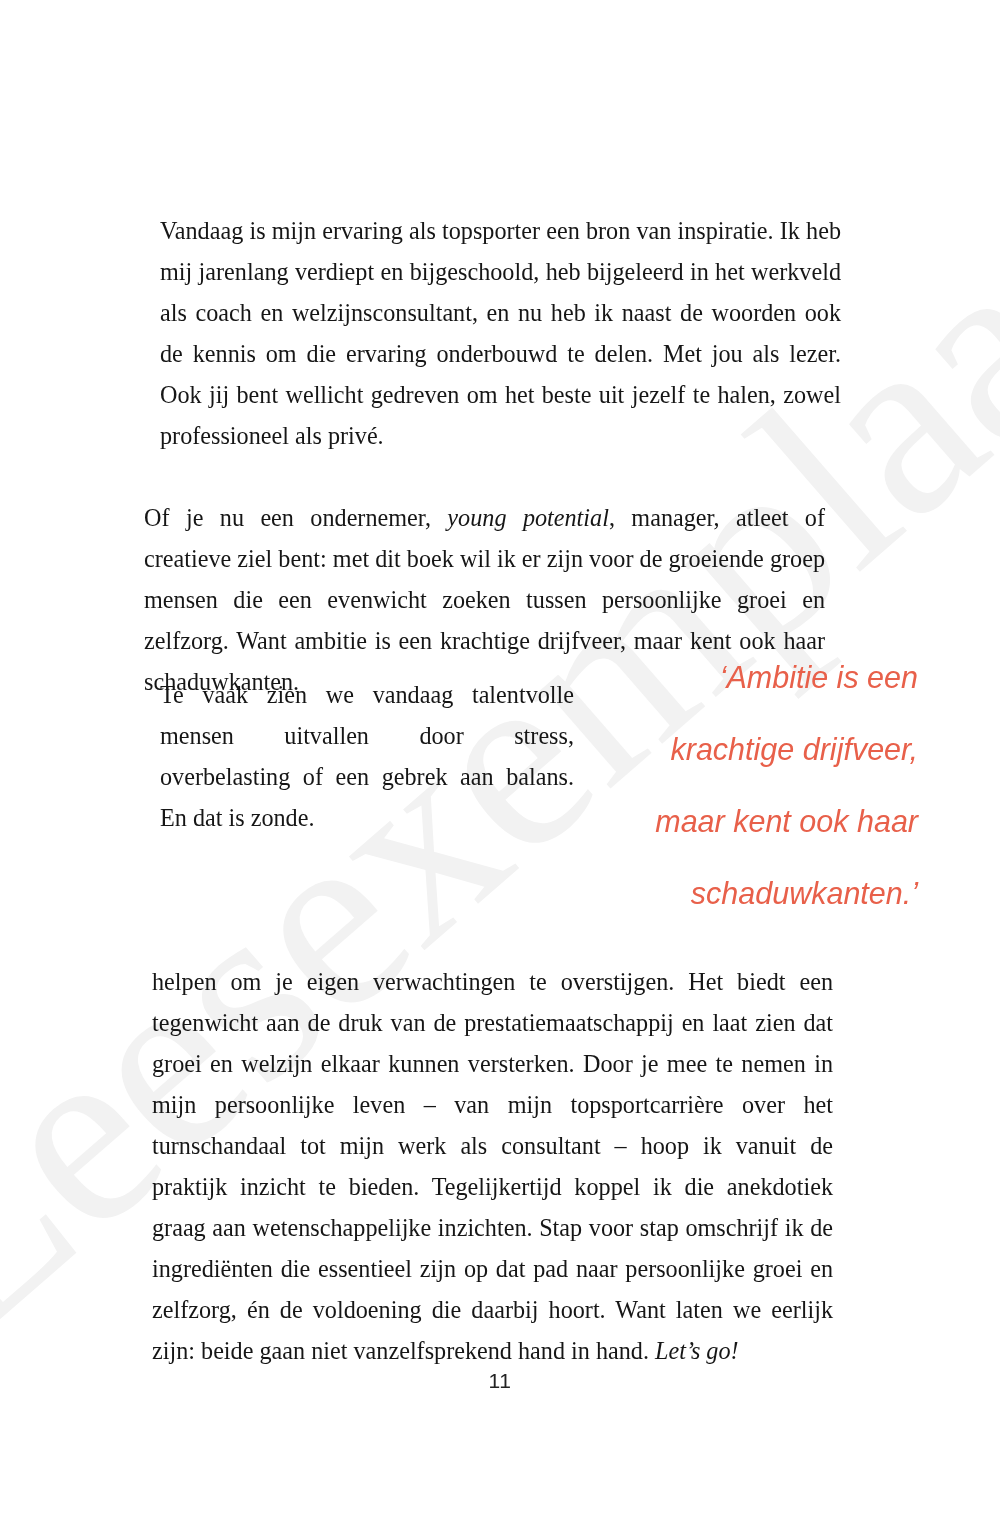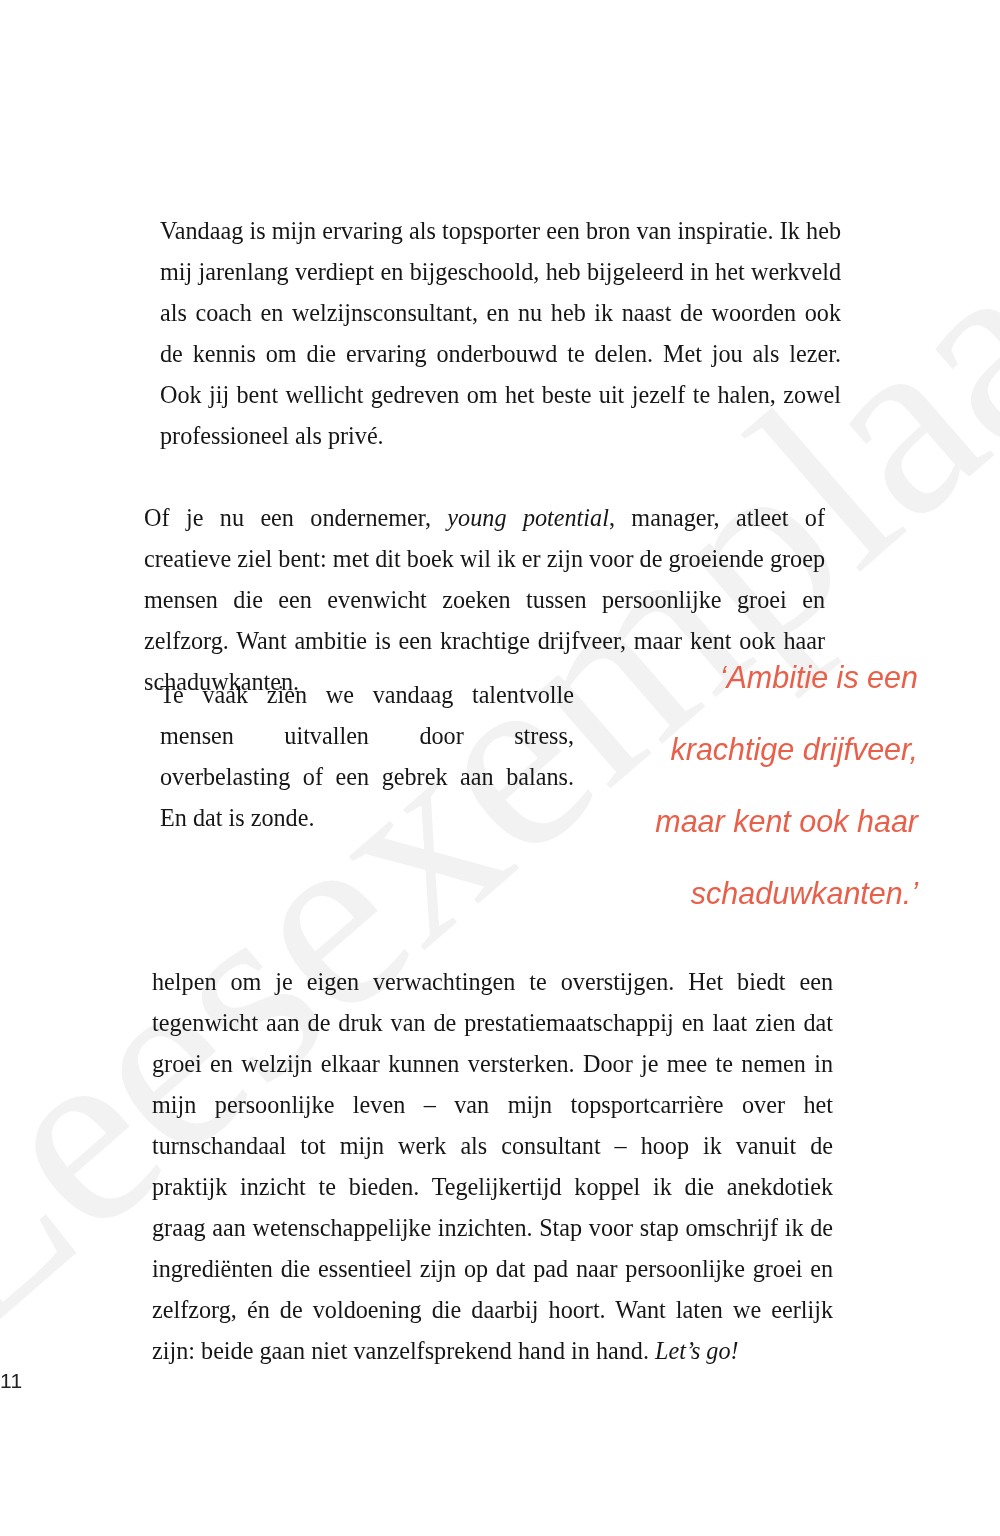--- a/index.html
+++ b/index.html
@@ -108,21 +108,21 @@
     text-align: right;
     white-space: pre-line;
   }
 
   
   #page-number {
     position: absolute;
     left: 0;
     right: 0;
     top: 1369px;
-    text-align: left;
+    text-align: center;
     font-family: "Liberation Sans", sans-serif;
     font-size: 21px;
     color: #222222;
     letter-spacing: 0.5px;
   }
 </style>
 </head>
 <body>
 
 <div id="watermark-layer">

